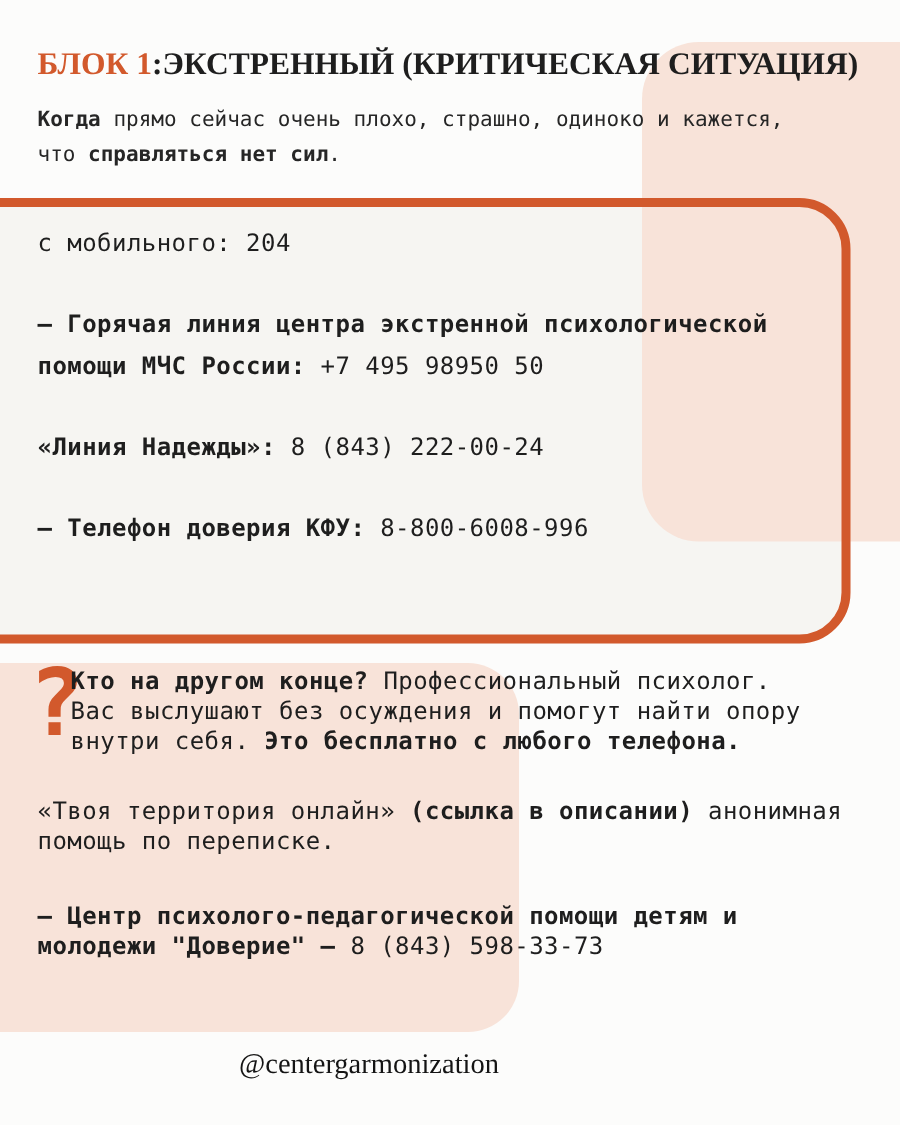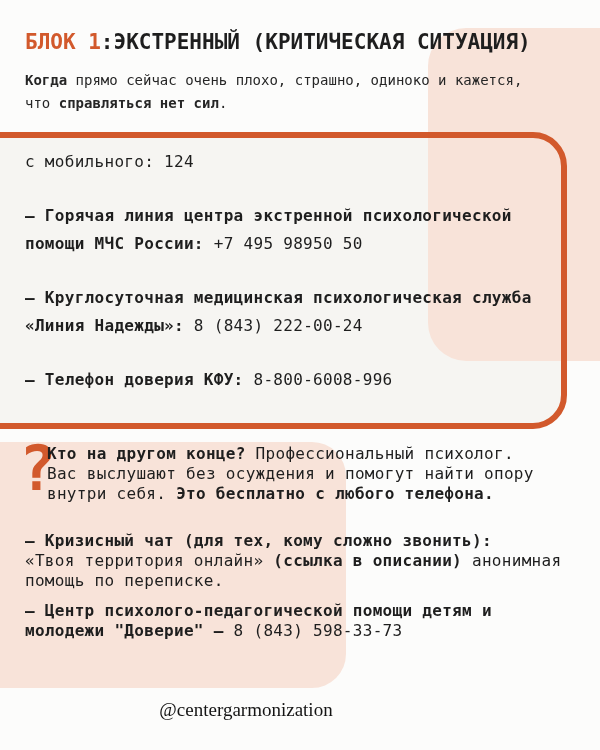--- a/index.html
+++ b/index.html
@@ -20,21 +20,21 @@
   .hotbox-fill {
     position: absolute; left: -42px; top: 132px; width: 609px; height: 297px;
     border-radius: 34px; background: #f6f5f2; z-index: 1;
   }
   .hotbox-border {
     position: absolute; left: -42px; top: 132px; width: 609px; height: 297px;
     border-radius: 34px; border: 6px solid #d2592c; z-index: 3;
   }
   
   .txt { position: absolute; z-index: 4; }
-  .title { left: 25px; top: 30px; font-size: 21px; font-weight: bold; white-space: nowrap; }
+  .title { left: 25px; top: 30px; font-size: 21px; font-weight: bold; white-space: nowrap; font-family: Liberation Serif, serif; }
   .title .accent { color: #d2592c; }
   .intro { left: 25px; top: 69px; font-size: 14px; color: #262626; }
   .intro .tline { line-height: 23px; letter-spacing: 0; }
   .hotlist { left: 25px; top: 148px; width: 540px; font-size: 16px; }
   .hot { margin: 0 0 26px 0; }
   .tline { line-height: 28px; letter-spacing: .3px; white-space: nowrap; }
   .qmark {
     left: 19px; top: 438px; font-size: 62px; line-height: 62px;
     font-weight: bold; color: #d2592c;
   }
@@ -61,44 +61,42 @@
 
   <div class="txt title"><span class="accent">БЛОК 1</span><span>:</span><span>ЭКСТРЕННЫЙ (КРИТИЧЕСКАЯ СИТУАЦИЯ)</span></div>
 
   <div class="txt intro">
     <div class="tline"><span class="b">Когда</span><span> прямо сейчас очень плохо, страшно, одиноко и кажется,</span></div>
     <div class="tline"><span>что </span><span class="b">справляться нет сил</span><span>.</span></div>
   </div>
 
   <div class="txt hotlist">
     <div class="hot">
-      <div class="tline"><span>с мобильного: 124</span></div>
+      <div class="tline"><span>с мобильного: 204</span></div>
     </div>
     <div class="hot">
       <div class="tline"><span class="b">— Горячая линия центра экстренной психологической</span></div>
       <div class="tline"><span class="b">помощи МЧС России:</span><span> +7 495 98950 50</span></div>
     </div>
     <div class="hot">
-      <div class="tline"><span class="b">— Круглосуточная медицинская психологическая служба</span></div>
       <div class="tline"><span class="b">«Линия Надежды»:</span><span> 8 (843) 222-00-24</span></div>
     </div>
     <div class="hot">
       <div class="tline"><span class="b">— Телефон доверия КФУ:</span><span> 8-800-6008-996</span></div>
     </div>
   </div>
 
   <div class="txt qmark">?</div>
   <div class="txt qtext tight">
     <div class="tline"><span class="b">Кто на другом конце?</span><span> Профессиональный психолог.</span></div>
     <div class="tline"><span>Вас выслушают без осуждения и помогут найти опору</span></div>
     <div class="tline"><span>внутри себя. </span><span class="b">Это бесплатно с любого телефона.</span></div>
   </div>
 
   <div class="txt chat tight">
-    <div class="tline"><span class="b">— Кризисный чат (для тех, кому сложно звонить):</span></div>
     <div class="tline"><span>«Твоя территория онлайн» </span><span class="b">(ссылка в описании)</span><span> анонимная</span></div>
     <div class="tline"><span>помощь по переписке.</span></div>
   </div>
 
   <div class="txt center tight">
     <div class="tline"><span class="b">— Центр психолого-педагогической помощи детям и</span></div>
     <div class="tline"><span class="b">молодежи "Доверие" – </span><span>8 (843) 598-33-73</span></div>
   </div>
 
   <div class="txt footer">@centergarmonization</div>

